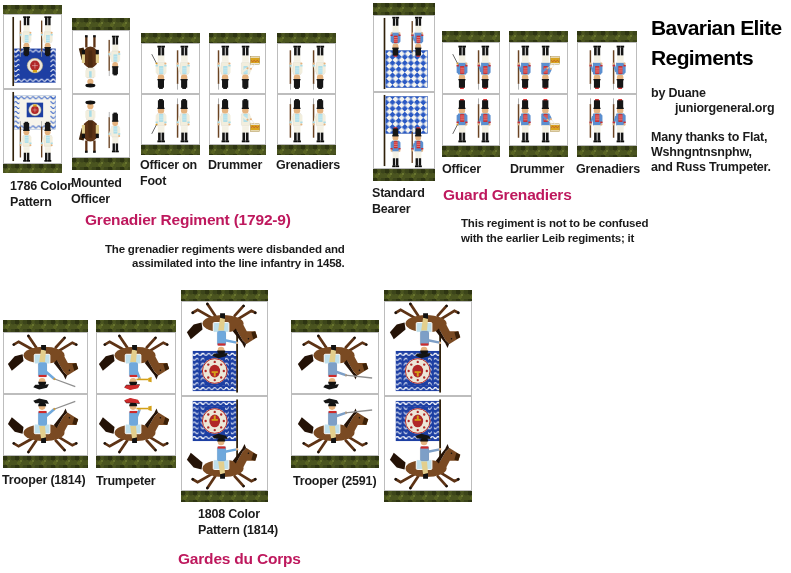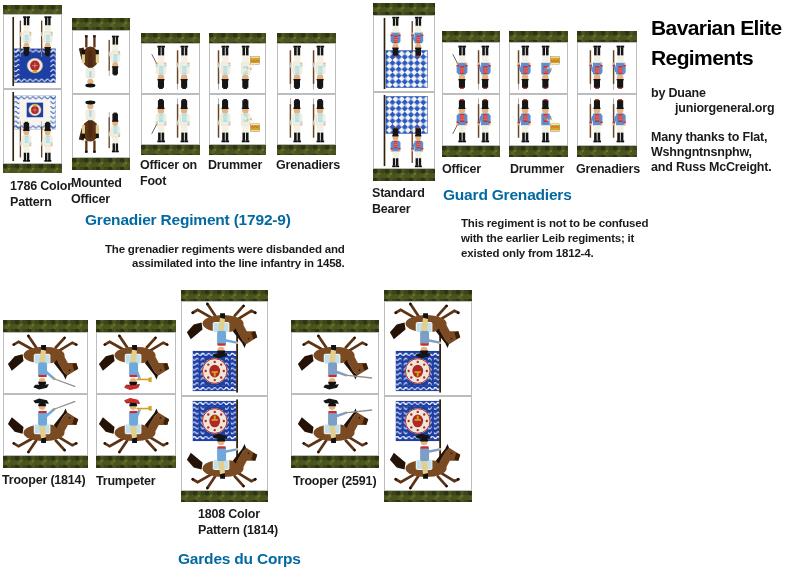--- a/index.html
+++ b/index.html
@@ -11,21 +11,21 @@
      background-image:
        radial-gradient(circle at 2px 2px,#2e3512 18%,transparent 23%),
        radial-gradient(circle at 6px 5px,#68742f 15%,transparent 20%),
        radial-gradient(circle at 10px 2px,#3c451a 18%,transparent 23%),
        radial-gradient(circle at 4px 7px,#586322 15%,transparent 20%);
      background-size:12px 9px;}
   .half{background:#fff;border:1px solid var(--card-border,#bdbdbd);box-sizing:border-box;}
   .half svg{display:block;width:100%;height:100%;}
   .half.inv svg{transform:scaleY(-1);}
   .lbl{position:absolute;font-size:12.5px;line-height:15.5px;}
-  .h2{position:absolute;font-size:15.5px;line-height:18px;color:#0369a1;white-space:nowrap;text-align:center;}
+  .h2{position:absolute;font-size:15.5px;line-height:18px;color:#be185d;white-space:nowrap;text-align:center;}
   .note{position:absolute;font-size:11.5px;line-height:15px;}
   .note.tight{line-height:13.5px;}
   #title-block{position:absolute;left:651px;top:13px;width:145px;font-size:21px;
                line-height:30px;letter-spacing:-0.6px;color:#000;}
   .byline{position:absolute;left:651px;font-size:12.5px;line-height:15px;}
   
   .guard{--coat:#5b8fd0;--facing:#cf2b2b;--cuff:#cf2b2b;--plume:#cf2b2b;}
   .cav15{--cavcoat:#7d9fc7;}
 </style>
 </head>
@@ -506,27 +506,26 @@
   <div class="h2" style="left:85px;top:211px;">Grenadier Regiment (1792-9)</div>
   <div class="note tight" style="left:105px;top:243px;text-align:right;">
     <div>The grenadier regiments were disbanded and</div>
     <div>assimilated into the line infantry in 1458.</div>
   </div>
 
   <div class="h2" style="left:443px;top:186px;">Guard Grenadiers</div>
   <div class="note" style="left:461px;top:216px;">
     <div>This regiment is not to be confused</div>
     <div>with the earlier Leib regiments; it</div>
-    <div>existed only from 1812-4.</div>
   </div>
 
   <div class="h2" style="left:178px;top:550px;">Gardes du Corps</div>
 
   <div id="title-block">Bavarian Elite Regiments</div>
   <div class="byline" style="top:86px;">by Duane</div>
   <div class="byline" style="top:101px;margin-left:24px;">juniorgeneral.org</div>
   <div class="byline" style="top:130px;">
     <div>Many thanks to Flat,</div>
     <div>Wshngntnsnphw,</div>
-    <div>and Russ McCreight.</div>
+    <div>and Russ Trumpeter.</div>
   </div>
 
 </div>
 
 </body></html>

